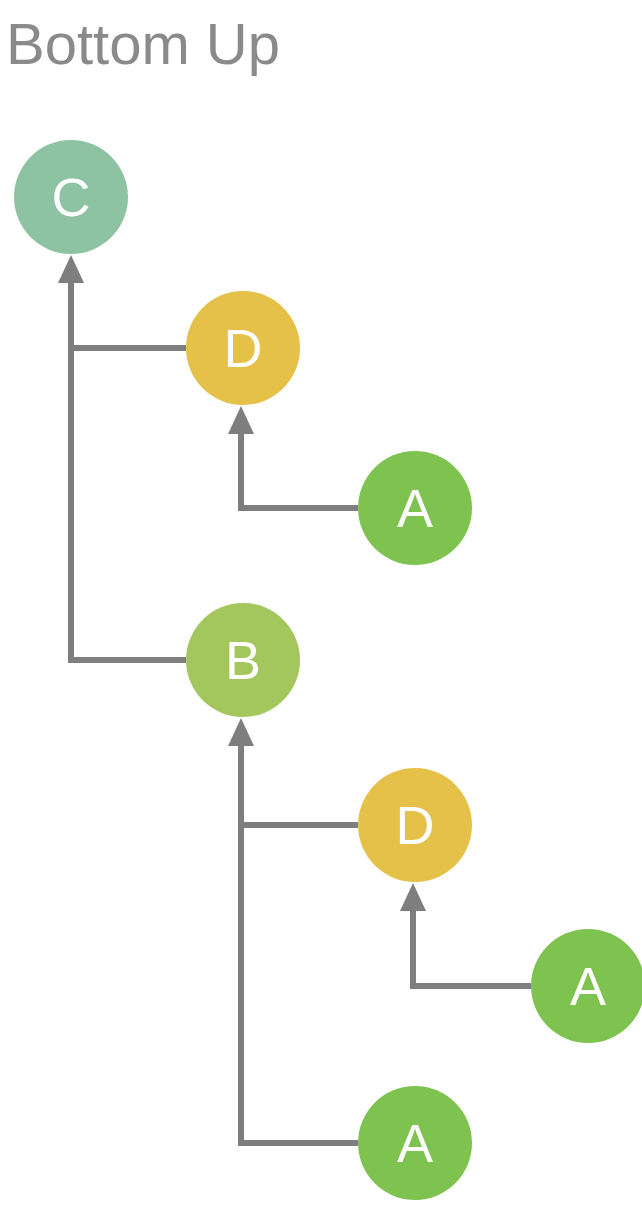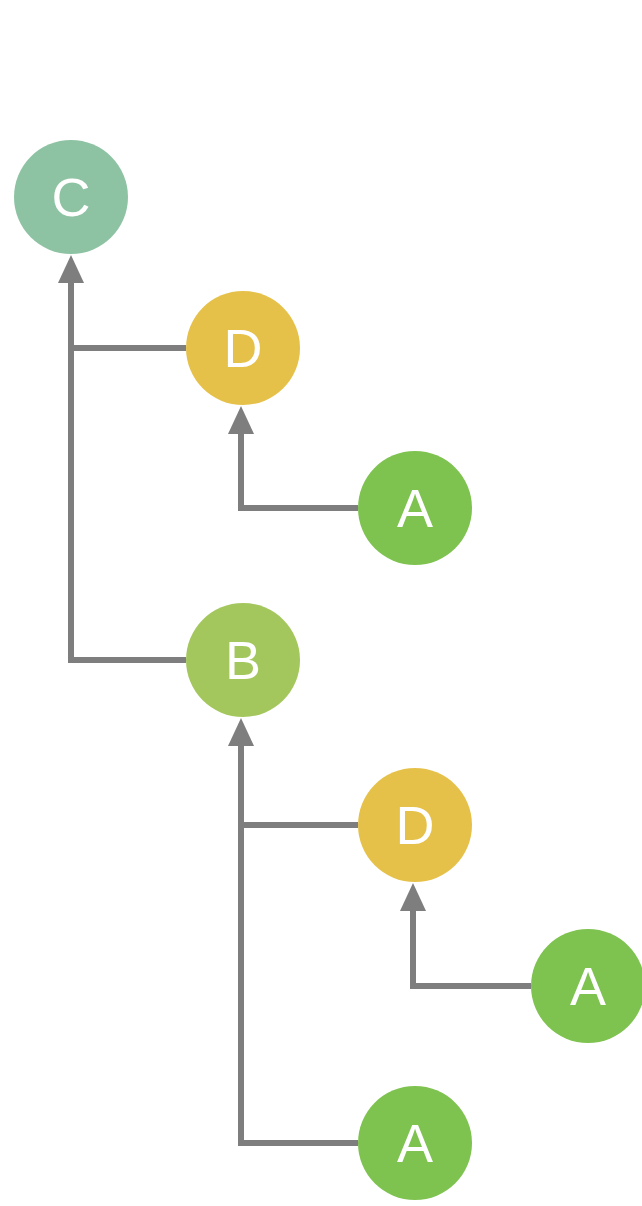--- a/index.html
+++ b/index.html
@@ -85,20 +85,21 @@
 
   
   .ah-d2  { left: 400px; top: 883px; }
   .t-d2   { left: 410px; top: 910px; width: 6px;   height: 79px; }
   .br-a2  { left: 410px; top: 983px; width: 121px; height: 6px; }
 </style>
 </head>
 <body>
 
 <div id="stage">
+  <h1 class="title">Bottom Up</h1>
 
   <div class="arrow ah-c"></div>
   <div class="line t-c"></div>
   <div class="line br-d1c"></div>
   <div class="line br-bc"></div>
 
   <div class="arrow ah-d1"></div>
   <div class="line t-d1"></div>
   <div class="line br-a1"></div>
 

